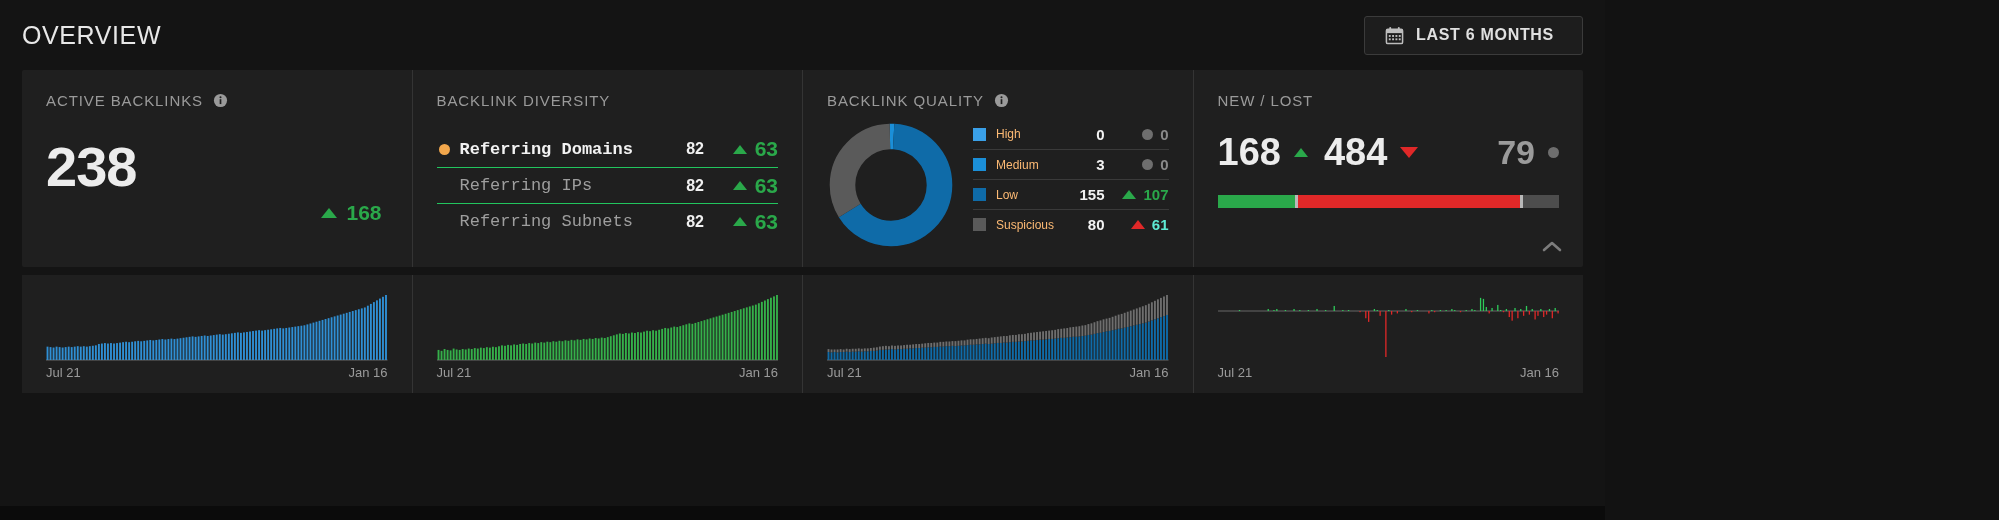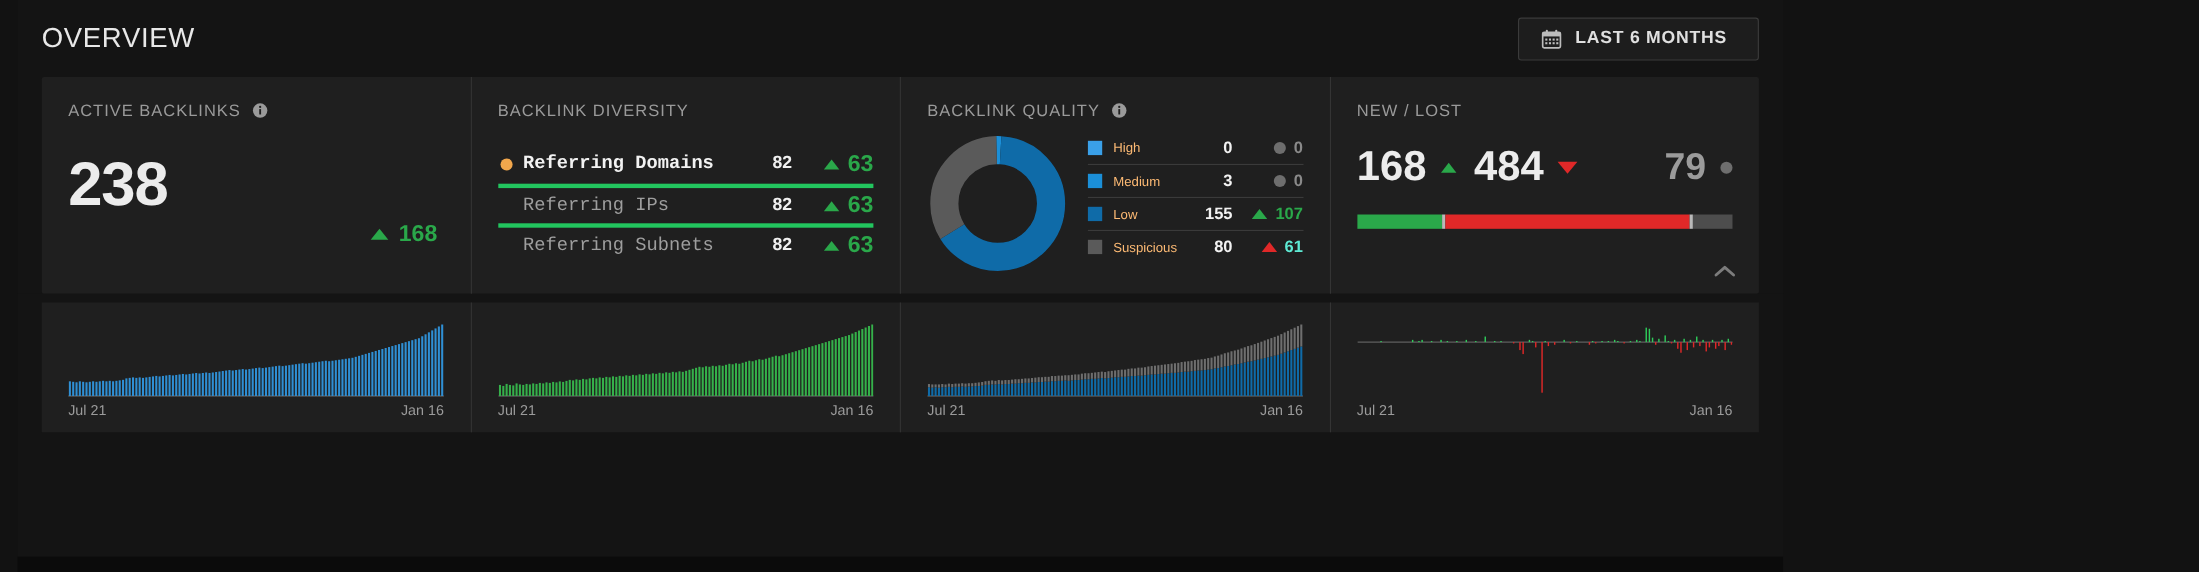--- a/index.html
+++ b/index.html
@@ -2,21 +2,21 @@
 <html><head>
 <meta charset="utf-8">
 <style>
   * { box-sizing: border-box; margin: 0; padding: 0; }
   html, body {
     width: 1999px; height: 520px;
     background: #121212;
     font-family: "Liberation Sans", sans-serif;
     overflow: hidden;
   }
-  .page { position: relative; width: 1605px; height: 520px; background:#141414;margin-left:16px; }
+  .page { position: relative; width: 1605px; height: 520px; background:#141414; }
 
   
   .header {
     height: 70px; display: flex; align-items: center;
     justify-content: space-between; padding: 0 22px 0 22px;
     background: #141414;
   }
   .page-title {
     color: #e8e8e8; font-size: 25px; letter-spacing: .6px; font-weight: 400;
   }
@@ -67,21 +67,21 @@
   .tri-up.red { border-bottom-color:#e02828; }
   .tri-down { width:0;height:0;border-left:9px solid transparent;border-right:9px solid transparent;border-top:11px solid #e02828; }
   .dot-neutral { width:11px;height:11px;border-radius:50%;background:#6e6e6e; }
 
   
   .div-list { margin-top: 22px; }
   .div-row {
     display: flex; align-items: center; height: 36px;
     padding-left: 2px;
   }
-  .div-row + .div-row { border-top: 4px solid #22c55e; }
+  .div-row + .div-row { border-top: 1px solid #22c55e; }
   .div-bullet { width: 11px; height: 11px; border-radius: 50%; margin-right: 10px; }
   .div-bullet.on { background: #f2a74c; }
   .div-bullet.off { background: transparent; }
   .div-label { font-size: 17px; flex: 1 1 auto; }
   .div-row.active .div-label { color: #f2f2f2; font-weight: 700; }
   .div-row .div-label { color: #9e9e9e; font-weight: 400; font-family: Liberation Mono, monospace; }
   .div-num { color: #f0f0f0; font-size: 16px; font-weight: 700; width: 46px; text-align: right; }
   .div-delta { display: flex; align-items: center; gap: 8px; width: 74px; justify-content: flex-end; }
 
   

